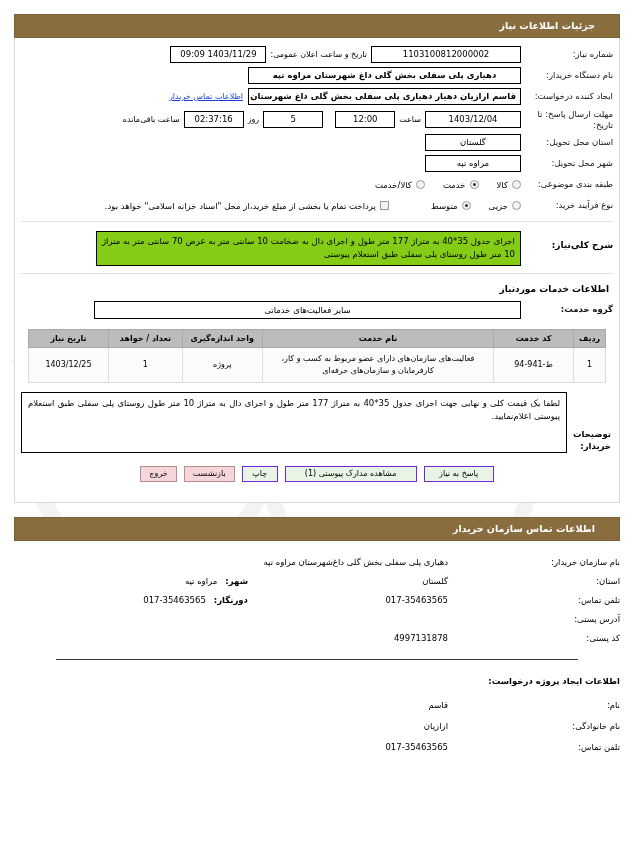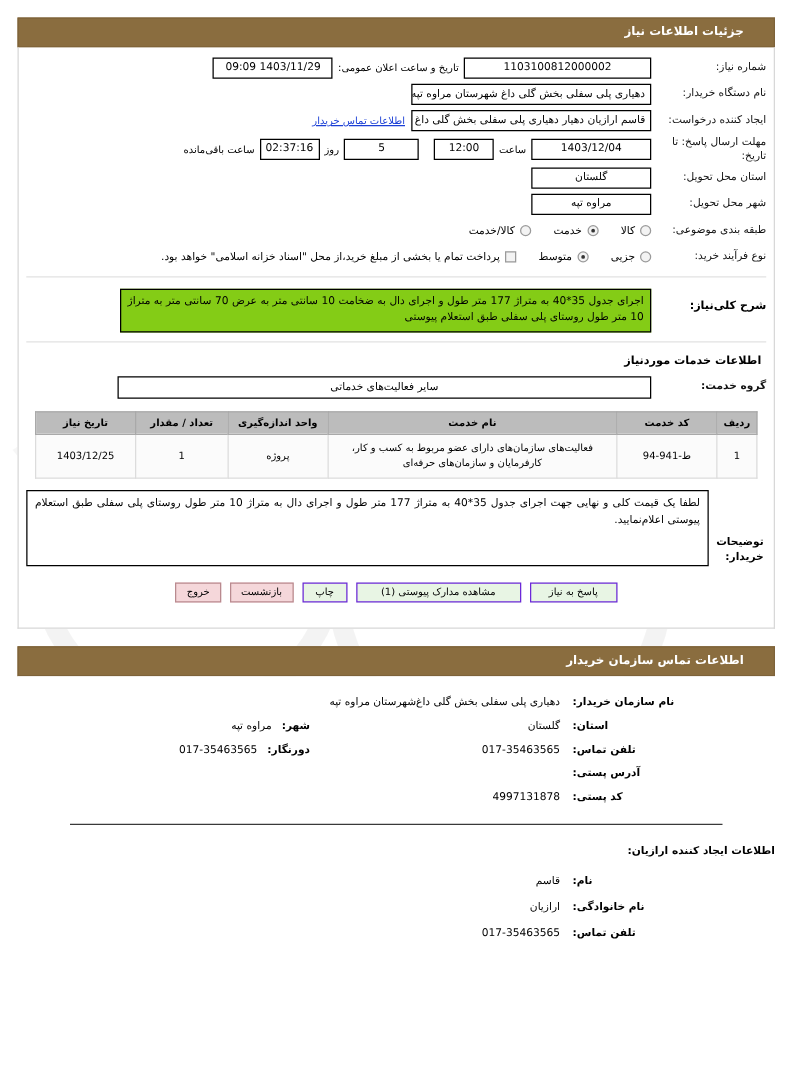--- a/index.html
+++ b/index.html
@@ -81,23 +81,23 @@
     height: 17px;
     line-height: 15px;
     padding: 0 4px;
     font-size: 8.5px;
     text-align: center;
     overflow: hidden;
     white-space: nowrap;
     flex: 0 0 auto;
   }
   .box.w150 { width: 150px; }
-  .box.w237 { width: 192px; }
+  .box.w237 { width: 273px; font-weight: bold; }
   .box.w96  { width: 96px; }
-  .box.w56  { width: 48px; }
+  .box.w56  { width: 60px; }
   .box.w60  { width: 60px; }
   .mini-lbl {
     font-size: 8px;
     padding: 0 4px;
     white-space: nowrap;
     flex: 0 0 auto;
   }
   .link {
     color: #1b3fd6;
     text-decoration: underline;
@@ -255,23 +255,23 @@
   
   .contact-wrap { padding: 16px 0 0 0; }
   .crow {
     display: flex;
     align-items: baseline;
     margin-bottom: 9px;
     font-size: 8.5px;
   }
   .clbl {
     width: 172px;
-    text-align: left;
+    text-align: right;
     padding-left: 10px;
-    font-weight: bold;
+    font-weight: normal;
     flex: 0 0 auto;
   }
   .cval { flex: 0 0 auto; text-align: right; }
   .cval.col2 { width: 200px; }
   .clbl2 {
     font-weight: bold;
     padding-left: 8px;
     text-align: left;
     white-space: nowrap;
   }
@@ -373,21 +373,21 @@
       <div class="lbl">نوع فرآیند خرید:</div>
       <div class="radio-row">
         <div class="opt">
           <span class="radio"></span>
           <span class="opt-txt">جزیی</span>
         </div>
         <div class="opt">
           <span class="radio on"></span>
           <span class="opt-txt">متوسط</span>
         </div>
-        <div class="opt" style="">
+        <div class="opt" style="margin-right:24px;">
           <span class="chk"></span>
           <span class="opt-txt">پرداخت تمام یا بخشی از مبلغ خرید،از محل "اسناد خزانه اسلامی" خواهد بود.</span>
         </div>
       </div>
     </div>
 
     <div class="hr-soft"></div>
 
     <div class="summary-row">
       <div class="summary-lbl">شرح کلی‌نیاز:</div>
@@ -403,21 +403,21 @@
       <div class="group-box">سایر فعالیت‌های خدماتی</div>
     </div>
 
     <table class="svc">
       <thead>
         <tr>
           <th style="width:32px;">ردیف</th>
           <th style="width:80px;">کد خدمت</th>
           <th style="width:232px;">نام خدمت</th>
           <th style="width:80px;">واحد اندازه‌گیری</th>
-          <th style="width:74px;">تعداد / مقدار</th>
+          <th style="width:74px;">تعداد / خواهد</th>
           <th style="width:80px;">تاریخ نیاز</th>
         </tr>
       </thead>
       <tbody>
         <tr>
           <td>1</td>
           <td>ط-941-94</td>
           <td>فعالیت‌های سازمان‌های دارای عضو مربوط به کسب و کار، کارفرمایان و سازمان‌های حرفه‌ای</td>
           <td>پروژه</td>
           <td>1</td>
@@ -470,21 +470,21 @@
       <div class="clbl">آدرس پستی:</div>
     </div>
 
     <div class="crow">
       <div class="clbl">کد پستی:</div>
       <div class="cval">4997131878</div>
     </div>
 
     <div class="rule"></div>
 
-    <div class="creator-title">اطلاعات ایجاد کننده ارازیان:</div>
+    <div class="creator-title">اطلاعات ایجاد پروژه درخواست:</div>
 
     <div class="crow2">
       <div class="clbl">نام:</div>
       <div class="cval">قاسم</div>
     </div>
 
     <div class="crow2">
       <div class="clbl">نام خانوادگی:</div>
       <div class="cval">ارازیان</div>
     </div>

